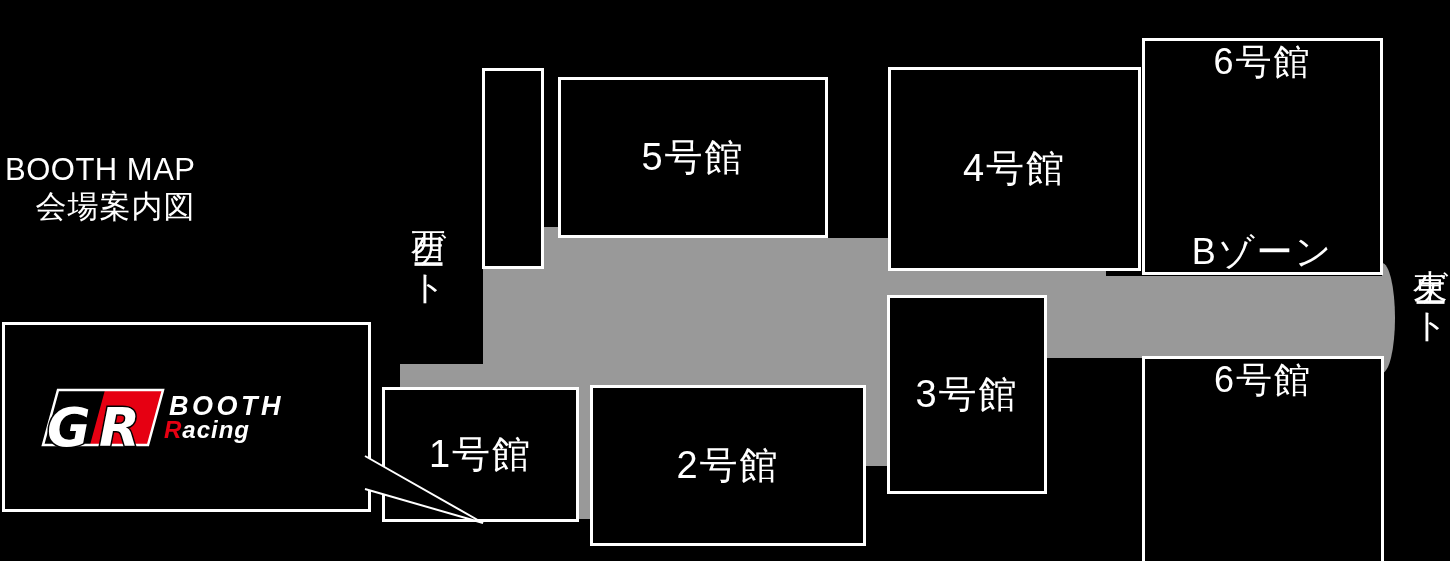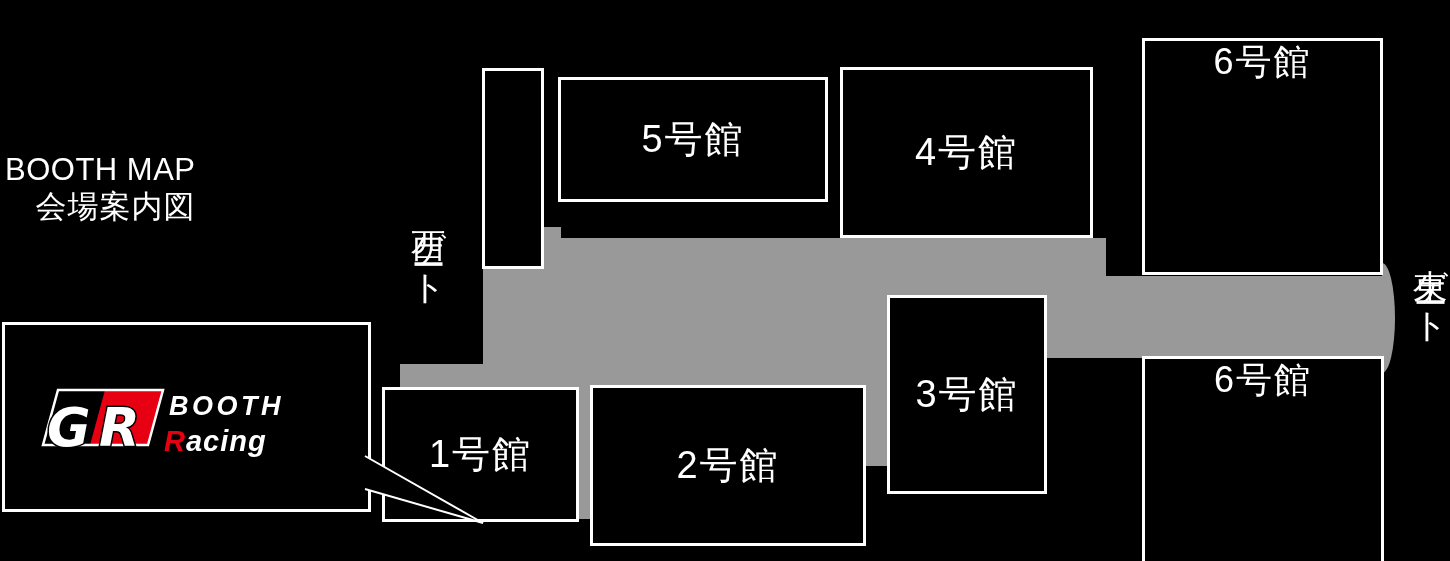--- a/index.html
+++ b/index.html
@@ -24,22 +24,22 @@
     position:absolute;box-sizing:border-box;
     background:var(--background);
     border:3px solid var(--box_border);
     display:flex;align-items:center;justify-content:center;
     flex-direction:column;text-align:center;
     font-size:38px;font-weight:300;letter-spacing:2px;
     z-index:2;line-height:1.08;
   }
   .hall.small-label{font-size:36px;line-height:41px;justify-content:space-between;}
   #west-building{left:482px;top:32px;width:62px;height:201px;}
-  #hall5{left:558px;top:41px;width:270px;height:125px;text-align:right;}
-  #hall4{left:840px;top:31px;width:253px;height:171px;}
+  #hall5{left:558px;top:41px;width:270px;height:161px;text-align:right;}
+  #hall4{left:888px;top:31px;width:253px;height:204px;}
   #hall6b{left:1142px;top:2px;width:241px;height:237px;}
   #hall3{left:887px;top:259px;width:160px;height:199px;}
   #hall1{left:382px;top:351px;width:197px;height:135px;}
   #hall2{left:590px;top:349px;width:276px;height:161px;}
   #hall6a{left:1142px;top:320px;width:242px;height:241px;}
   .map-title{position:absolute;left:5px;top:116px;z-index:2;}
   .map-title .en{font-size:31px;letter-spacing:0.5px;line-height:36px;}
   .map-title .ja{font-size:31px;letter-spacing:1px;line-height:38px;text-align:right;}
   .gate-label{
     position:absolute;z-index:2;
@@ -53,22 +53,22 @@
     box-sizing:border-box;background:var(--background);
     border:3px solid var(--box_border);z-index:2;
   }
   #gr-emblem{position:absolute;left:34px;top:60px;width:132px;height:72px;}
   .gazoo-text{
     position:absolute;left:164px;top:66px;
     font-size:27px;font-weight:bold;font-style:italic;letter-spacing:3.5px;
     color:var(--text);white-space:nowrap;
   }
   .racing-text{
-    position:absolute;left:159px;top:100px;
-    font-size:29px;font-weight:bold;font-style:italic;letter-spacing:1px;
+    position:absolute;left:159px;top:91px;
+    font-size:24px;font-weight:bold;font-style:italic;letter-spacing:1px;
     color:var(--text);white-space:nowrap;
   }
   .racing-text .red-r{color:var(--gr_red);}
   svg.layer.top{z-index:4;}
   .gr-letters{
     font-family:"DejaVu Sans","Liberation Sans",sans-serif;
     font-weight:bold;font-style:italic;font-size:53px;
     fill:#ffffff;stroke:#000000;stroke-width:3px;paint-order:stroke;
   }
 </style>
@@ -92,20 +92,21 @@
 
   <div class="hall" id="west-building"></div>
   <div class="hall" id="hall5">
     <span>5号館</span>
   </div>
   <div class="hall" id="hall4">
     <span>4号館</span>
   </div>
   <div class="hall small-label" id="hall6b">
     <span>6号館</span>
+    <span>Bゾーン</span>
   </div>
   <div class="hall" id="hall3">
     <span>3号館</span>
   </div>
   <div class="hall" id="hall1">
     <span>1号館</span>
   </div>
   <div class="hall" id="hall2">
     <span>2号館</span>
   </div>

